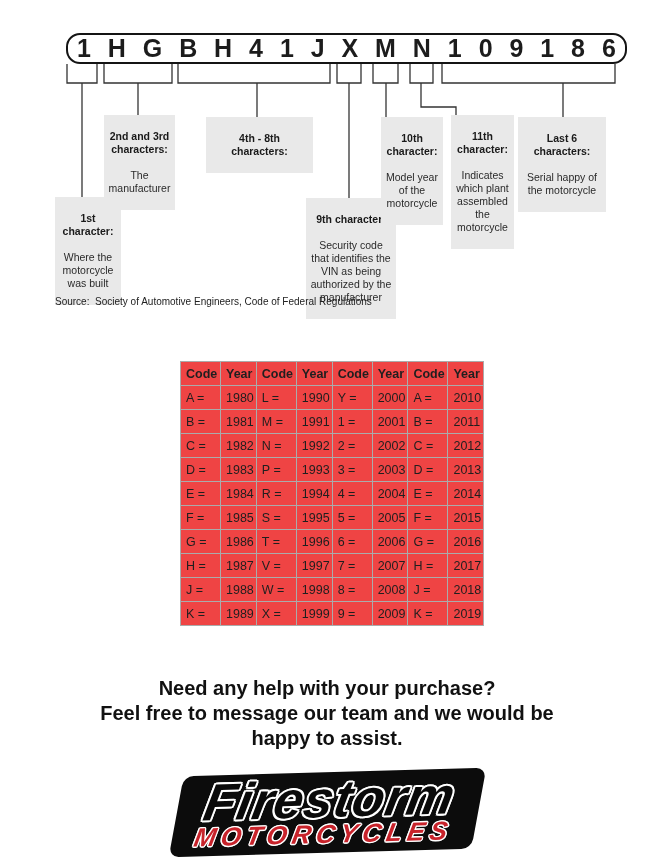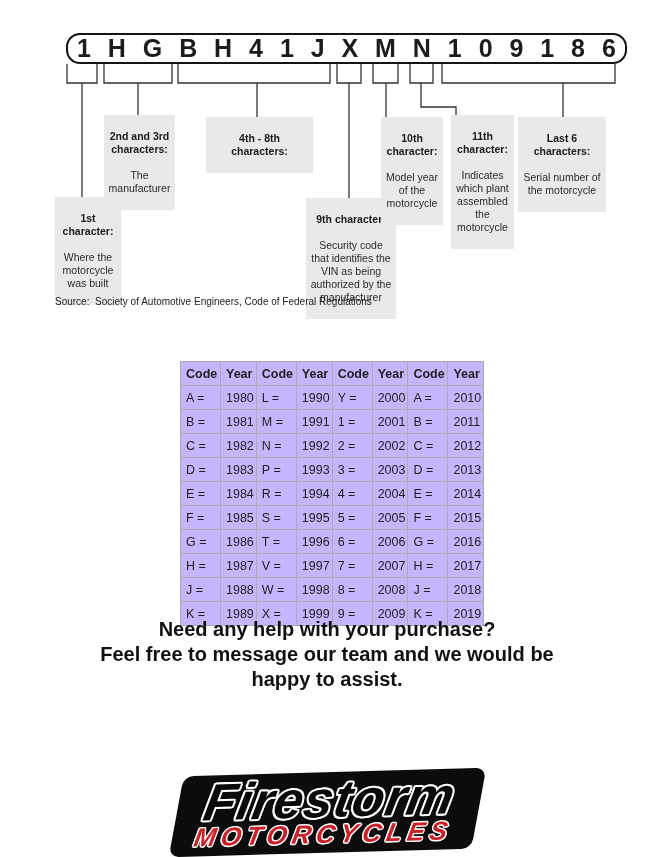--- a/index.html
+++ b/index.html
@@ -28,33 +28,33 @@
     white-space:pre-line;padding:2px 1px;color:#2a2a2a;
   }
   .co-title{font-weight:bold;color:#1a1a1a;}
 
   
   #source-note{left:55px;top:296px;font-size:10px;white-space:pre;color:#222;}
 
   
   #year-table{
     position:absolute;left:180px;top:361px;
-    border-collapse:collapse;font-size:12.5px;color:#1f1f1f;background:#c4b5fd;
+    border-collapse:collapse;font-size:12.5px;color:#1f1f1f;background:#ef4444;
   }
   #year-table th,#year-table td{
     border:1px solid #ababab;text-align:left;
     padding:4px 2px 4px 5px;height:15px;vertical-align:middle;
   }
   #year-table th{font-weight:bold;}
   #year-table th:nth-child(odd),#year-table td:nth-child(odd){width:32px;}
   #year-table th:nth-child(even),#year-table td:nth-child(even){width:26px;}
 
   
   #help-message{
-    left:0;top:617px;width:654px;text-align:center;
+    left:0;top:676px;width:654px;text-align:center;
     font-weight:bold;font-size:20px;line-height:25px;
     white-space:pre-line;color:#111;
   }
 
   
   #logo-wrap{left:0;top:772px;width:654px;text-align:center;}
   .banner{
     display:inline-block;background:#0c0c0c;border-radius:10px;
     padding:2px 22px 6px 22px;
     transform:skewX(-12deg) rotate(-1.6deg);
@@ -151,21 +151,21 @@
 character:</div>
   <div class="co-body">Indicates
 which plant
 assembled
 the
 motorcycle</div>
 </div>
 <div class="callout" style="left:518px;top:117px;width:86px;">
   <div class="co-title">Last 6
 characters:</div>
-  <div class="co-body">Serial number of
+  <div class="co-body">Serial happy of
 the motorcycle</div>
 </div>
 
 <div class="abs" id="source-note">Source:  Society of Automotive Engineers, Code of Federal Regulations</div>
 
 <table id="year-table">
   <thead>
       <tr>
         <th>Code</th>
         <th>Year</th>

